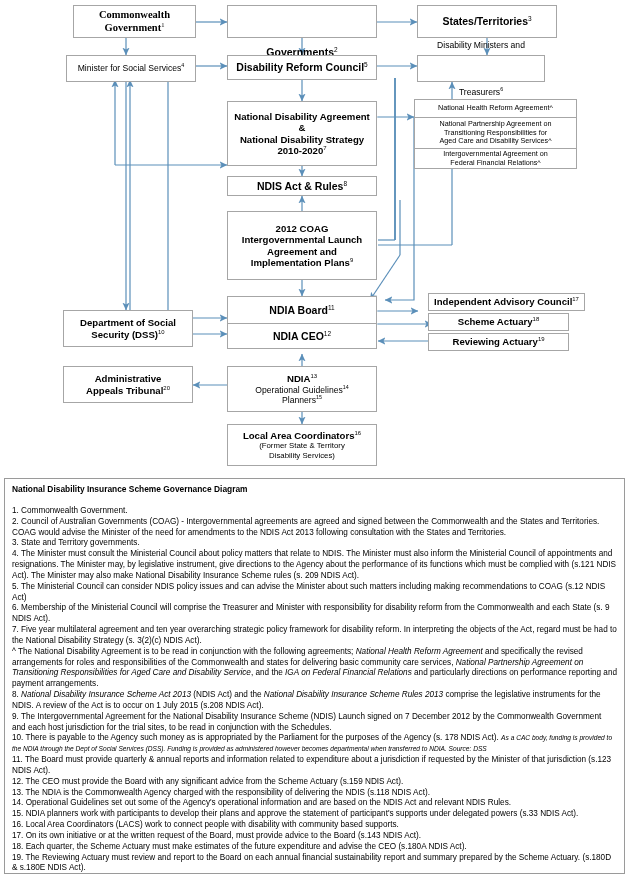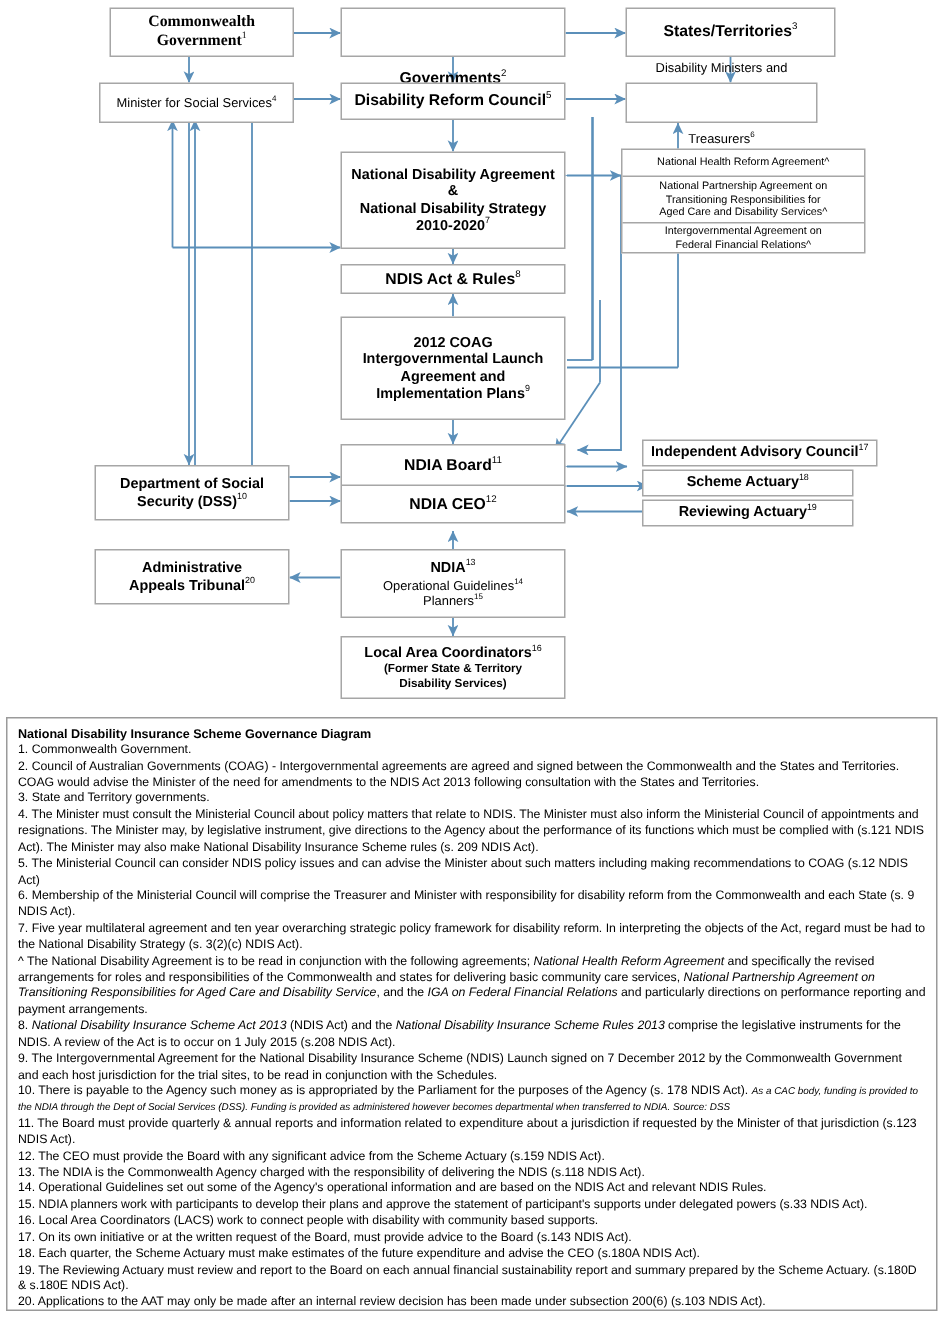--- a/index.html
+++ b/index.html
@@ -21,21 +21,21 @@
     align-items:center;
     justify-content:center;
     text-align:center;
     line-height:1.18;
     z-index:3;
   }
   .box .ln{display:block;width:100%;}
   .b11{font-size:10.5px;font-weight:bold;}
   .b10{font-size:9.6px;font-weight:bold;}
   .r9{font-size:8.6px;font-weight:normal;}
-  .r8{font-size:7.8px;font-weight:bold;}
+  .r8{font-size:7.8px;font-weight:normal;}
   .r75{font-size:7.2px;font-weight:normal;}
   sup{font-size:0.62em;vertical-align:super;line-height:0;font-weight:normal;}
 
   
   .stack{position:absolute;z-index:3;box-sizing:border-box;
     border:1px solid #a6a6a6;background:#ffffff;}
   .stack .cell{box-sizing:border-box;display:flex;align-items:center;justify-content:center;
     text-align:center;width:100%;}
   .stack .cell + .cell{border-top:1px solid #a6a6a6;}
 
@@ -46,21 +46,21 @@
 
   
   #notes{
     position:absolute;left:4px;top:478px;width:621px;height:396px;
     box-sizing:border-box;
     border:1px solid #9a9a9a;
     background:#ffffff;
     padding:5px 7px 4px 7px;
     overflow:hidden;
   }
-  #notes .ntitle{font-size:8.4px;font-weight:bold;margin-bottom:1px;}
+  #notes .ntitle{font-size:8.4px;font-weight:bold;margin-bottom:12px;}
   #notes .nitem{font-size:8.2px;line-height:1.32;margin:0;}
   #notes .nitem i{font-style:italic;}
   #notes .tiny{font-size:6.6px;font-style:italic;}
 </style>
 </head>
 <body>
 
 <div id="diagram">
 
   <svg id="svg-lines" viewBox="0 0 629 470">

